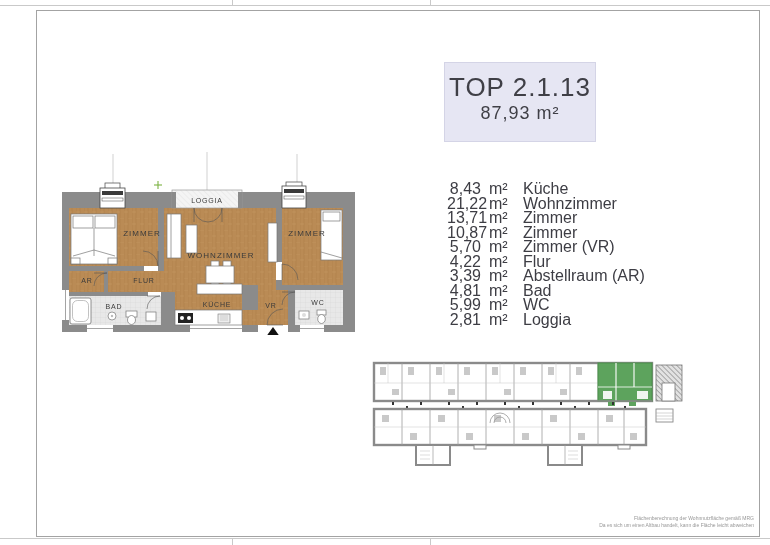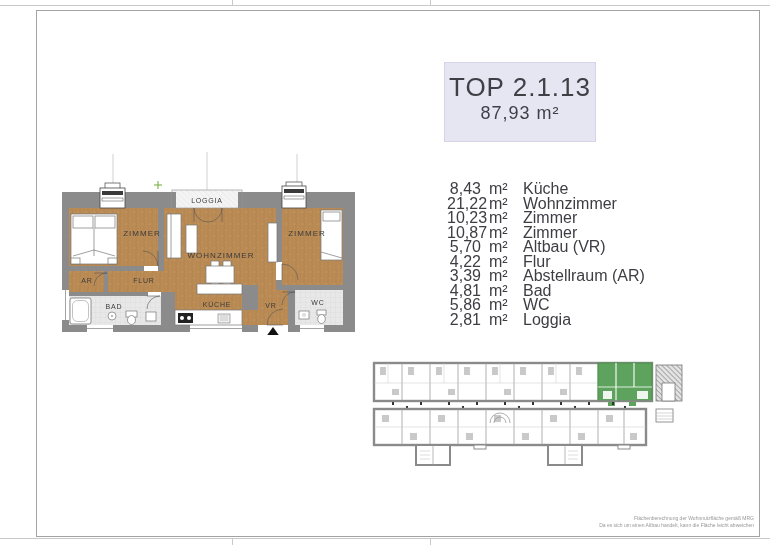--- a/index.html
+++ b/index.html
@@ -46,51 +46,51 @@
         <span class="num">8,43</span>
         <span class="unit">m²</span>
         <span class="name">Küche</span>
       </div>
     <div class="room-row">
         <span class="num">21,22</span>
         <span class="unit">m²</span>
         <span class="name">Wohnzimmer</span>
       </div>
     <div class="room-row">
-        <span class="num">10,23</span>
+        <span class="num">13,71</span>
         <span class="unit">m²</span>
         <span class="name">Zimmer</span>
       </div>
     <div class="room-row">
         <span class="num">10,87</span>
         <span class="unit">m²</span>
         <span class="name">Zimmer</span>
       </div>
     <div class="room-row">
         <span class="num">5,70</span>
         <span class="unit">m²</span>
-        <span class="name">Altbau (VR)</span>
+        <span class="name">Zimmer (VR)</span>
       </div>
     <div class="room-row">
         <span class="num">4,22</span>
         <span class="unit">m²</span>
         <span class="name">Flur</span>
       </div>
     <div class="room-row">
         <span class="num">3,39</span>
         <span class="unit">m²</span>
         <span class="name">Abstellraum (AR)</span>
       </div>
     <div class="room-row">
         <span class="num">4,81</span>
         <span class="unit">m²</span>
         <span class="name">Bad</span>
       </div>
     <div class="room-row">
-        <span class="num">5,86</span>
+        <span class="num">5,99</span>
         <span class="unit">m²</span>
         <span class="name">WC</span>
       </div>
     <div class="room-row">
         <span class="num">2,81</span>
         <span class="unit">m²</span>
         <span class="name">Loggia</span>
       </div>
   </div>
 

